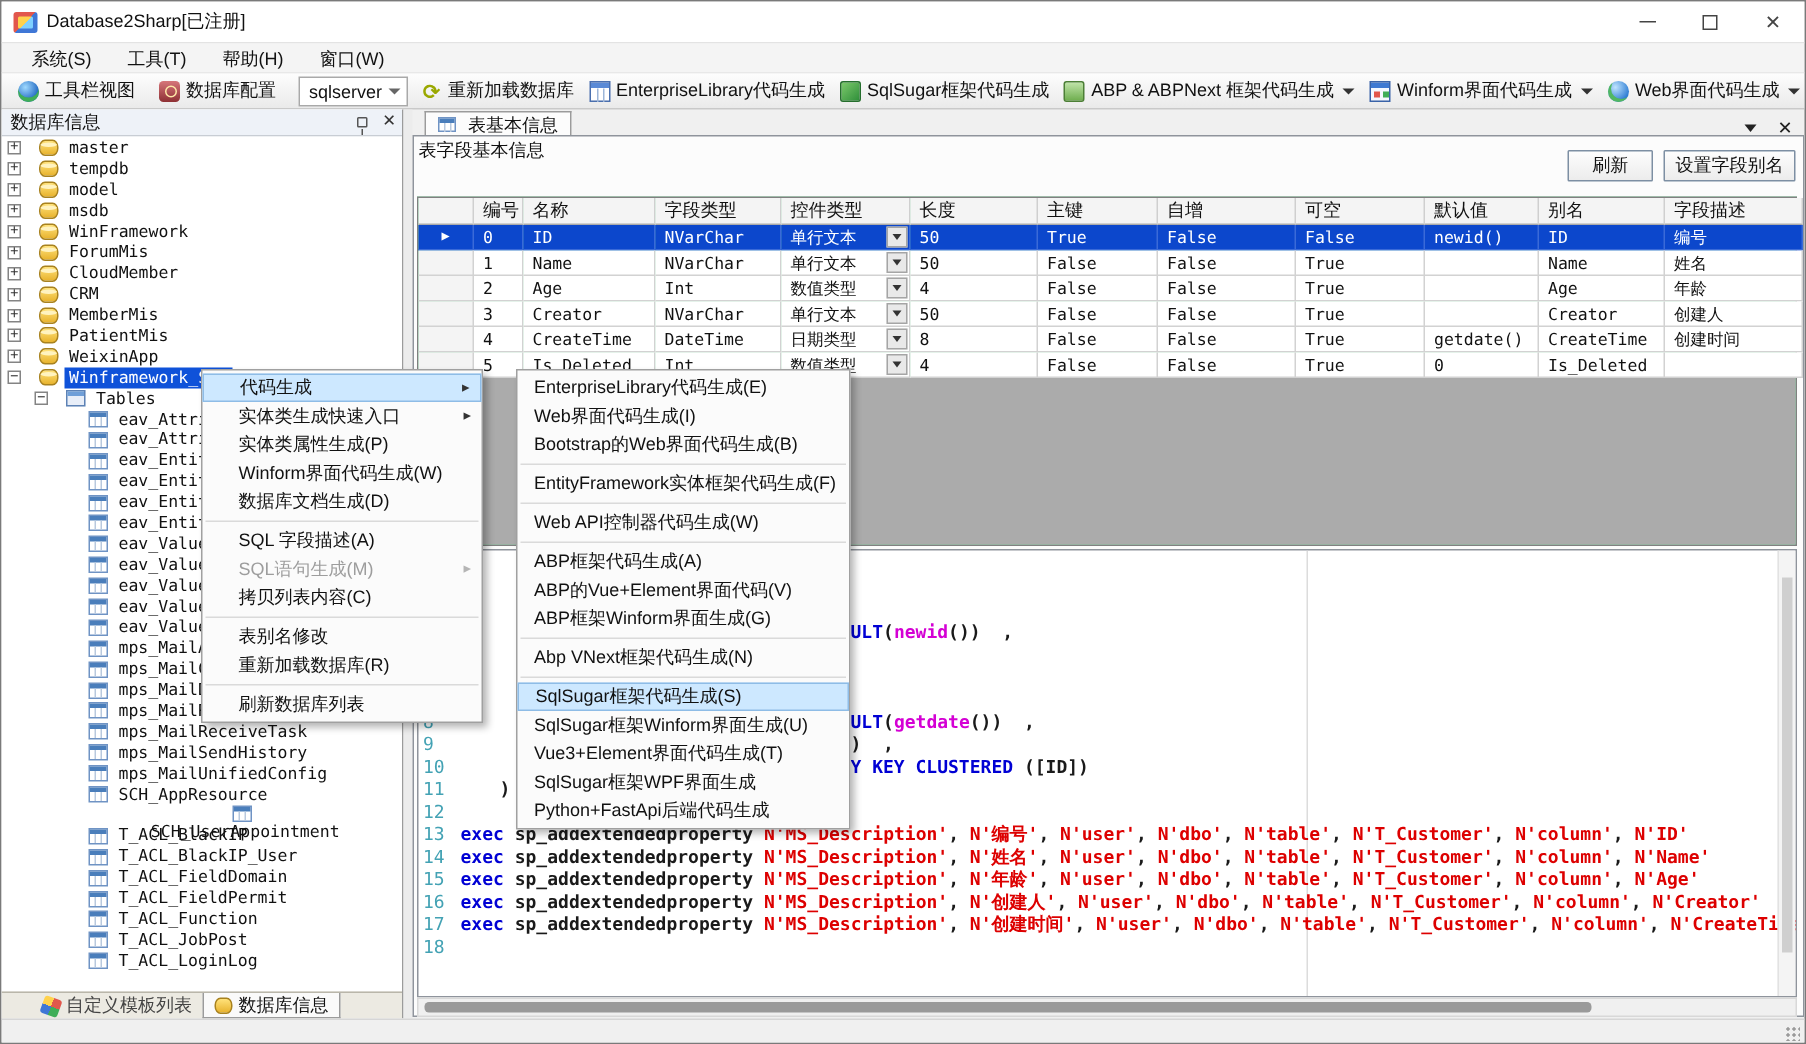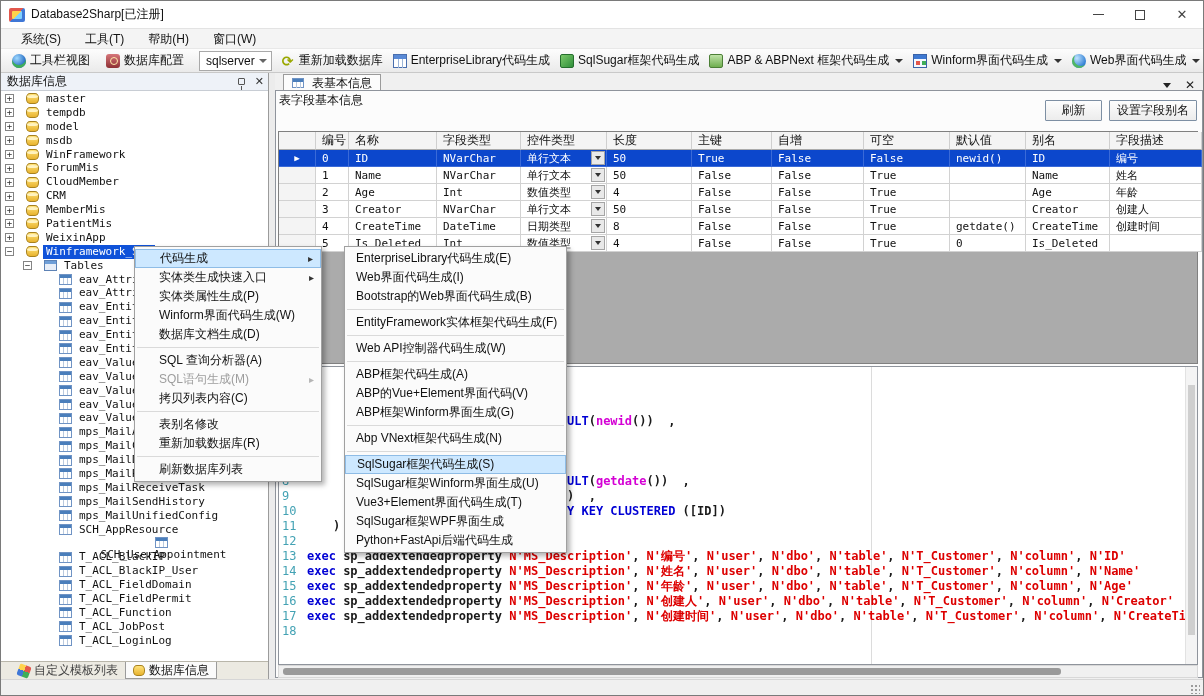--- a/index.html
+++ b/index.html
@@ -80,21 +80,21 @@
   .i-tbl::before { content:''; position:absolute; left:0; top:0; width:100%; height:3px; background:#4a7ebb; }
   .i-tbl::after { content:''; position:absolute; left:3px; top:3px; width:1px; height:6px;
                   background:#b9c9de; box-shadow:4px 0 0 #b9c9de, -3px 3px 0 8px rgba(0,0,0,0); }
   .i-tbls { background:#e8eef8; border:1px solid #5d82b5; }
   .i-tbls::before { content:''; position:absolute; left:0; top:0; width:100%; height:3px; background:#6f9fd8; }
   .tlabel { padding:0 3px; }
   .tsel { background:#0f52d9; color:#fff; }
 
   
   .docktabs { position:absolute; left:0; bottom:0; width:267px; height:18px; background:#eceae2;
-              border-top:1px solid #b9b6aa; display:flex; align-items:stretch; padding-left:10px; }
+              border-top:1px solid #b9b6aa; display:flex; align-items:stretch; padding-left:20px; }
   .dtab { display:flex; align-items:center; gap:4px; padding:0 7px; font-size:12px; color:#444; }
   .dtab.sel { background:#fafafa; border:1px solid #9b9b9b; border-top:none; color:#111; }
   .i-pinwheel { width:12px; height:12px; background:
       conic-gradient(#e2574c 0 25%, #3fae58 0 50%, #3f77d6 0 75%, #ffd24d 0 100%);
       border-radius:2px; transform:rotate(20deg); }
   .i-dbsmall { width:12px; height:11px; background:linear-gradient(#ffe27a,#e8b32e);
       border:1px solid #a8821f; border-radius:4px/5px; }
 
   
   .splitter { position:absolute; left:268px; top:72px; width:6px; height:606px; background:#ececec; }
@@ -745,21 +745,21 @@
         <span class="milabel">实体类属性生成(P)</span>
       </div>
       <div class="mi">
         <span class="milabel">Winform界面代码生成(W)</span>
       </div>
       <div class="mi">
         <span class="milabel">数据库文档生成(D)</span>
       </div>
       <div class="msep"></div>
       <div class="mi">
-        <span class="milabel">SQL 查询分析器(A)</span>
+        <span class="milabel">SQL 字段描述(A)</span>
       </div>
       <div class="mi dis">
         <span class="milabel">SQL语句生成(M)</span>
         <span class="marrow">▸</span>
       </div>
       <div class="mi">
         <span class="milabel">拷贝列表内容(C)</span>
       </div>
       <div class="msep"></div>
       <div class="mi">

